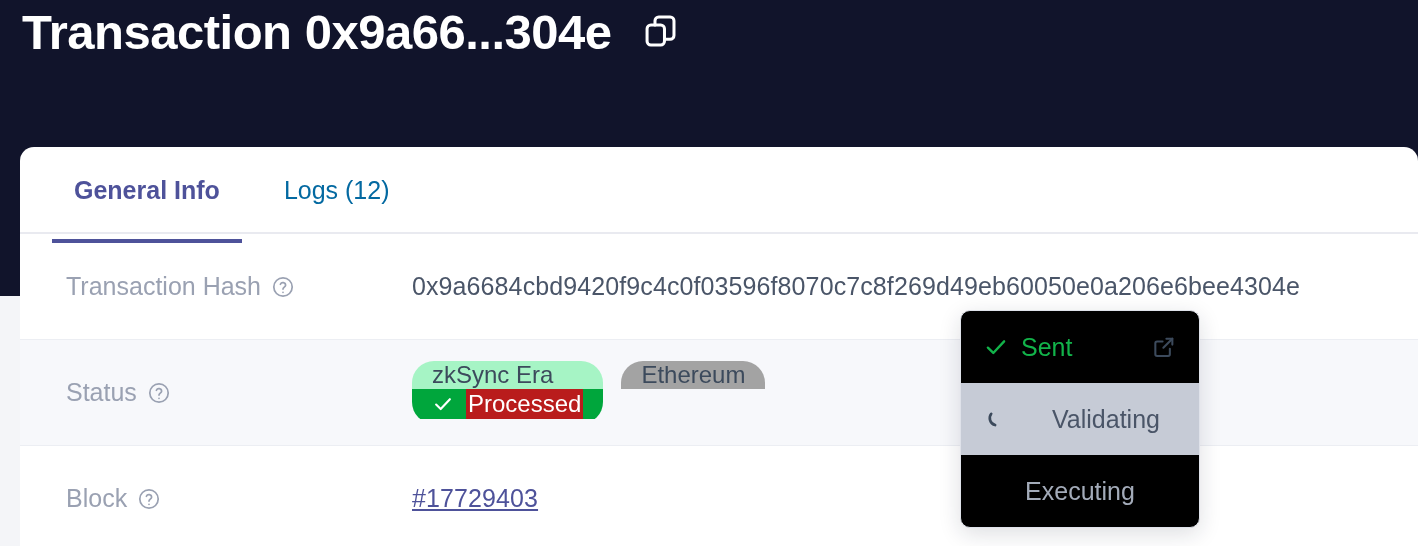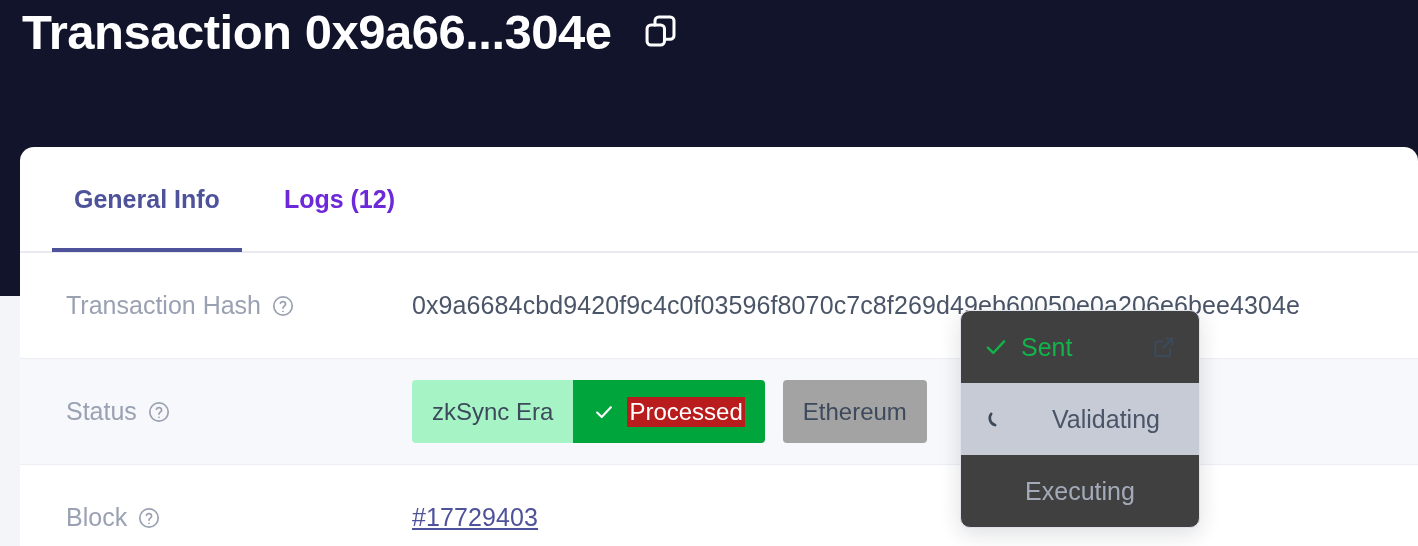--- a/index.html
+++ b/index.html
@@ -58,21 +58,21 @@
     left: 20px;
     top: 147px;
     width: 1398px;
     background: #ffffff;
     border-radius: 14px 14px 0 0;
     overflow: hidden;
   }
 
   .tabs {
     position: relative;
-    height: 106px;
+    height: 87px;
     border-bottom: 2px solid #e9eaf0;
     display: flex;
     align-items: center;
     padding-left: 32px;
     gap: 20px;
   }
 
   .tab {
     font-size: 25px;
     padding: 0 22px;
@@ -82,22 +82,22 @@
     white-space: nowrap;
   }
 
   .tab.active {
     color: #4e529a;
     font-weight: bold;
     box-shadow: inset 0 -4px 0 0 #4e529a;
   }
 
   .tab.inactive {
-    color: #6d28d9;
-    font-weight: bold;
+    color: #0369a1;
+    font-weight: normal;
   }
 
   
   .info-row {
     display: flex;
     align-items: center;
     height: 106px;
     padding-left: 46px;
     border-bottom: 1px solid #eceef3;
     position: relative;
@@ -142,23 +142,24 @@
   
   .status-group {
     display: flex;
     align-items: center;
     gap: 18px;
   }
 
   .badge-pair {
     display: flex;
     align-items: stretch;
-    border-radius: 4px;
+    border-radius: 22px;
     overflow: hidden;
     height: 63px;
+    flex-direction: column;
   }
 
   .badge-net {
     display: flex;
     align-items: center;
     padding: 0 20px;
     font-size: 24px;
     white-space: nowrap;
   }
 
@@ -187,21 +188,21 @@
     color: #ffffff;
     padding: 1px 2px;
   }
 
   
   .dropdown {
     position: absolute;
     left: 960px;
     top: 310px;
     width: 240px;
-    background: #404040;
+    background: #000000;
     border: 1px solid #dfe2ea;
     border-radius: 10px;
     box-shadow: 0 6px 22px rgba(20,25,50,0.14);
     overflow: hidden;
     z-index: 30;
   }
 
   .dd-item {
     display: flex;
     align-items: center;

